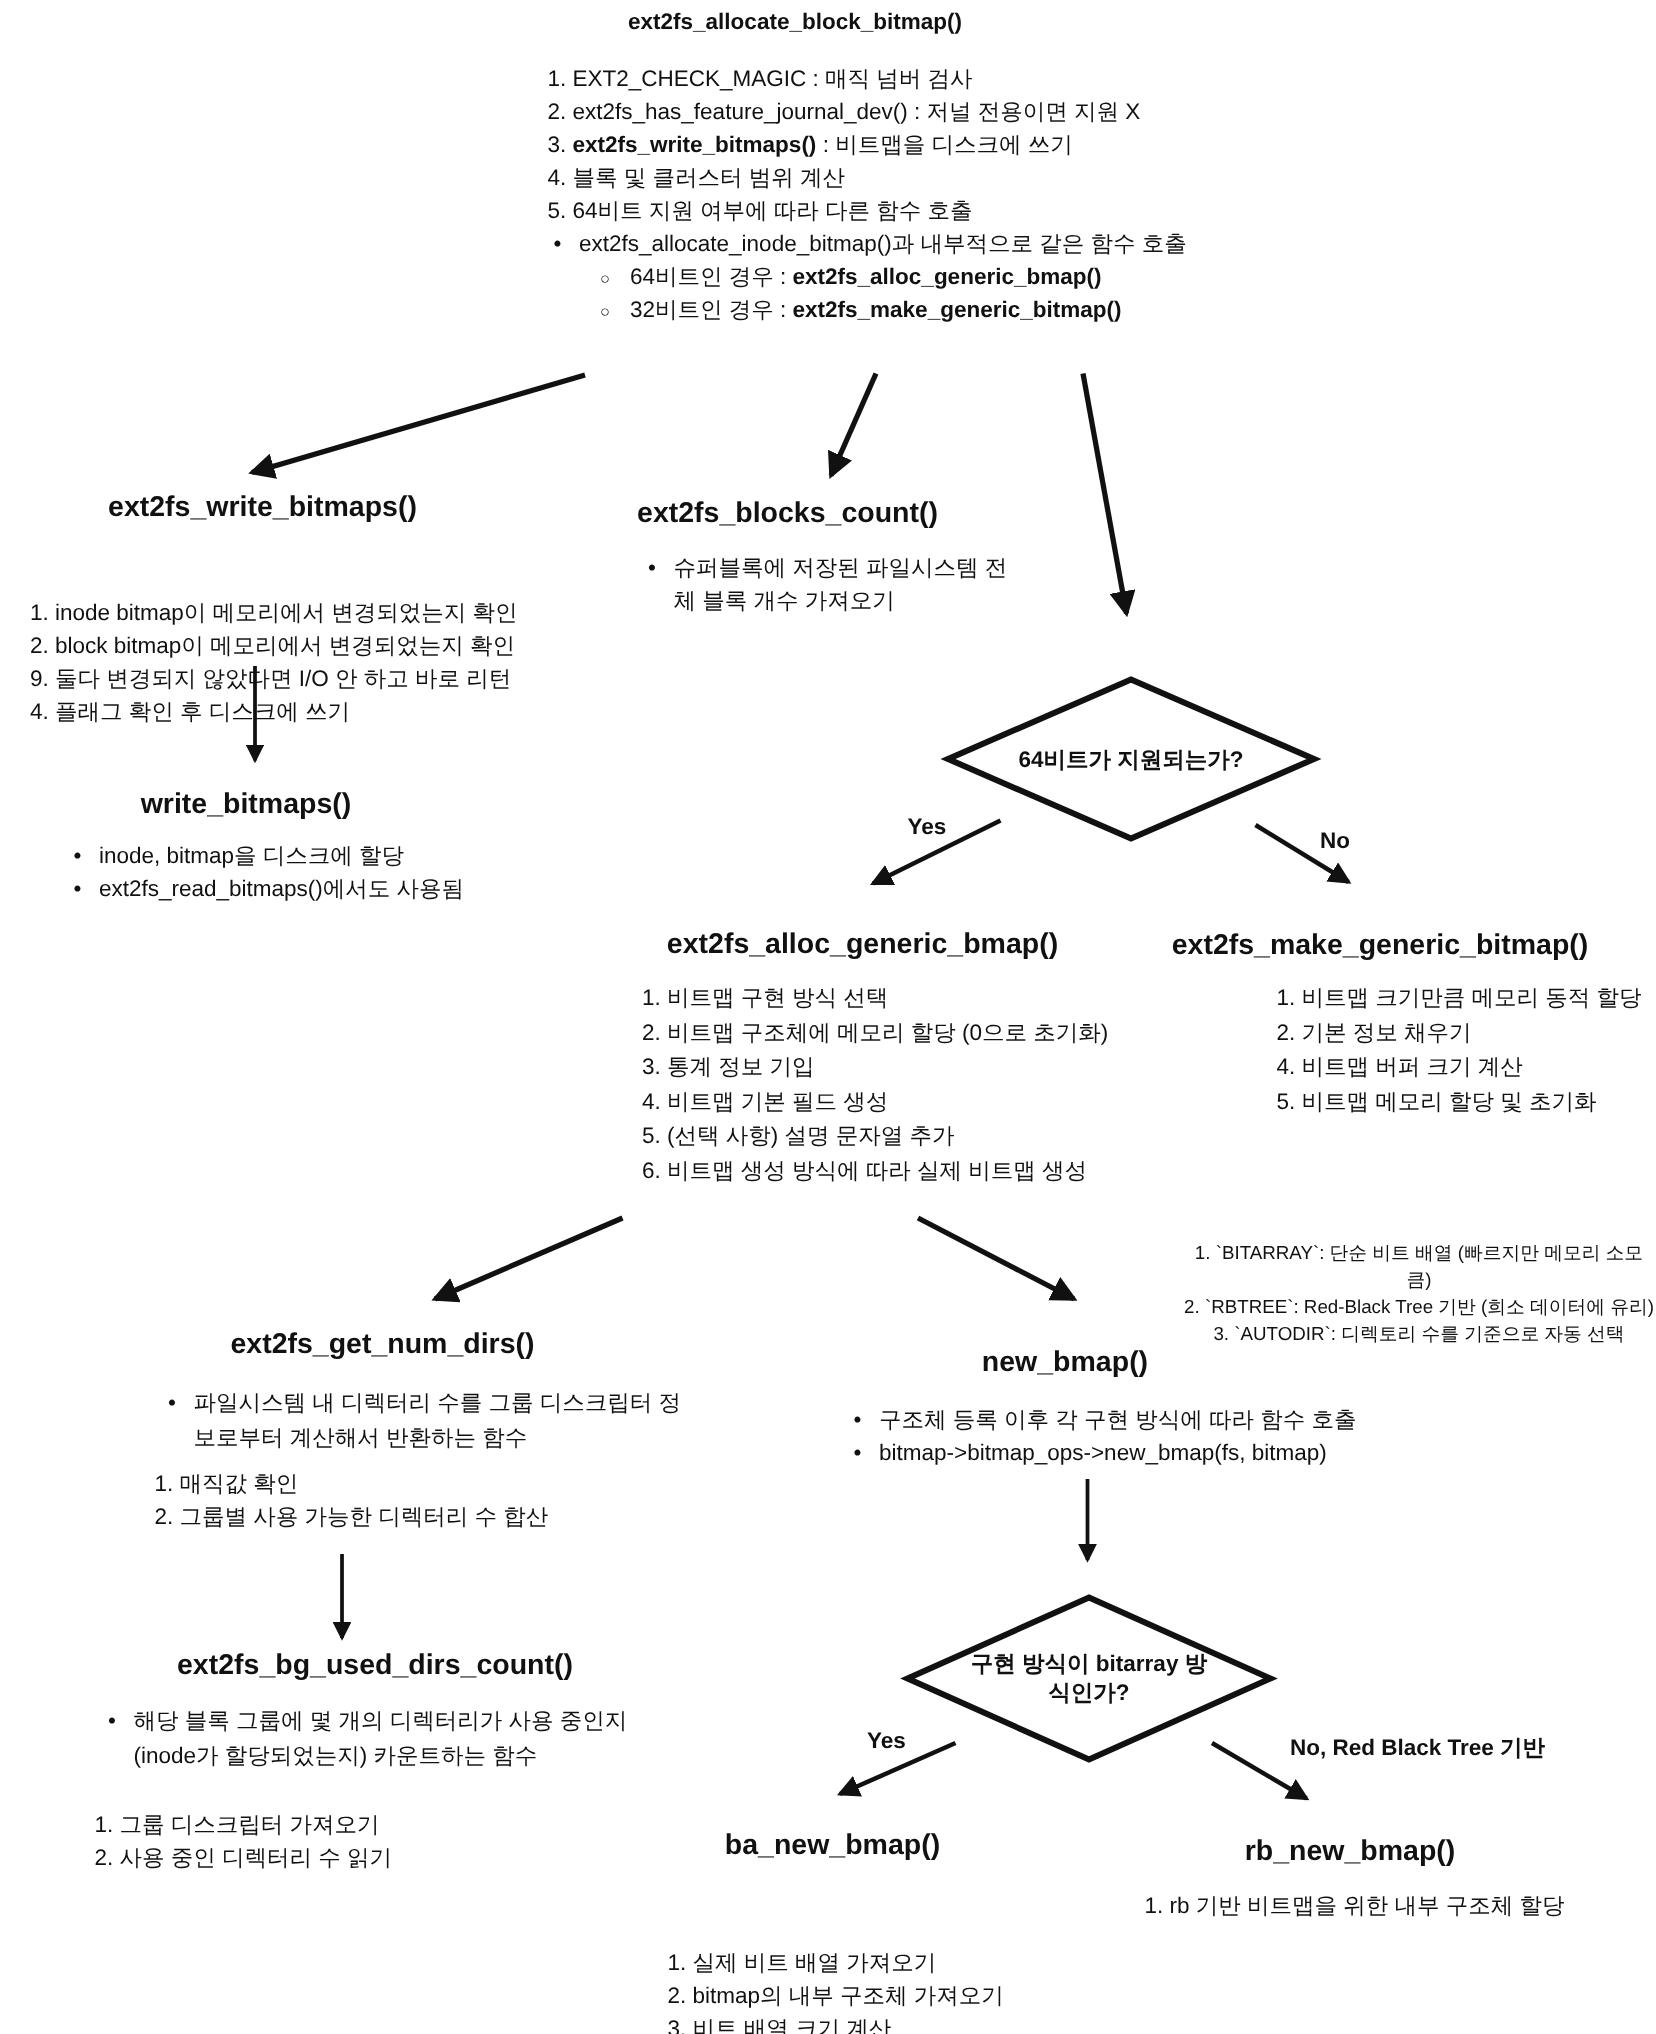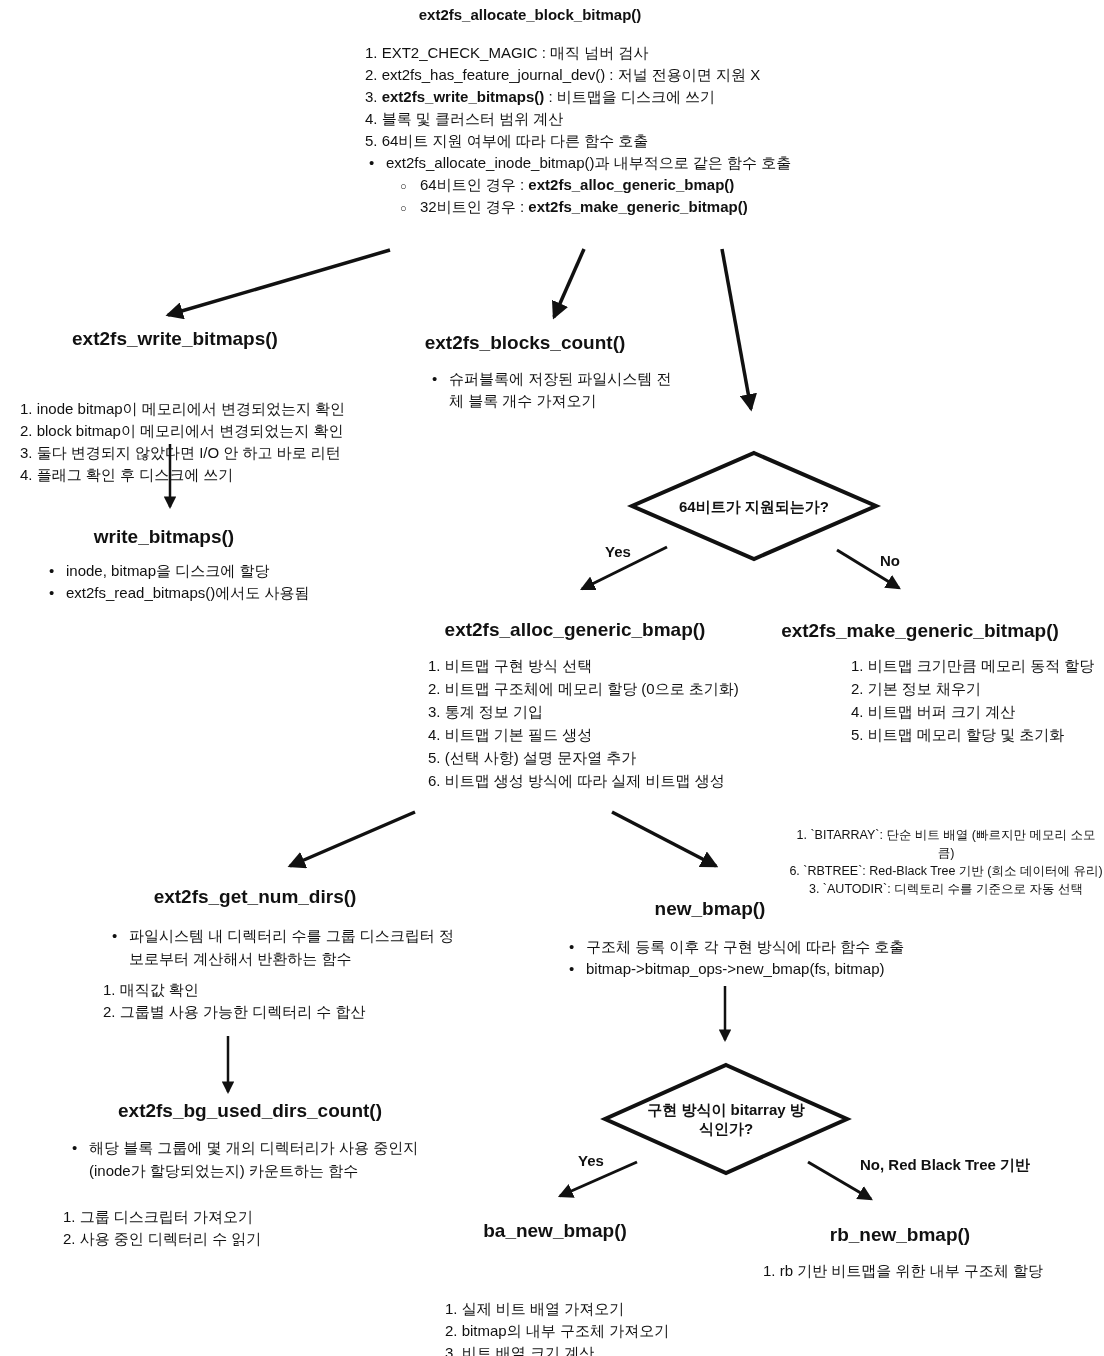--- a/index.html
+++ b/index.html
@@ -65,21 +65,21 @@
     <div class="li">5. 64비트 지원 여부에 따라 다른 함수 호출</div>
     <div class="bullet li">ext2fs_allocate_inode_bitmap()과 내부적으로 같은 함수 호출</div>
     <div class="sub"><span>64비트인 경우 : </span><b>ext2fs_alloc_generic_bmap()</b></div>
     <div class="sub"><span>32비트인 경우 : </span><b>ext2fs_make_generic_bitmap()</b></div>
   </div>
 
   <div class="node t" style="left:20px;top:328px;width:310px;">ext2fs_write_bitmaps()</div>
   <div class="node ls" style="left:20px;top:366px;width:360px;margin-top:32px;">
     <div class="li">1. inode bitmap이 메모리에서 변경되었는지 확인</div>
     <div class="li">2. block bitmap이 메모리에서 변경되었는지 확인</div>
-    <div class="li">3. 둘다 변경되지 않았다면 I/O 안 하고 바로 리턴</div>
+    <div class="li">9. 둘다 변경되지 않았다면 I/O 안 하고 바로 리턴</div>
     <div class="li">4. 플래그 확인 후 디스크에 쓰기</div>
   </div>
 
   <div class="node t" style="left:405px;top:332px;width:240px;">ext2fs_blocks_count()</div>
   <div class="node ls" style="left:428px;top:368px;width:245px;">
     <div class="bullet">슈퍼블록에 저장된 파일시스템 전체 블록 개수 가져오기</div>
   </div>
 
   <div class="node t" style="left:44px;top:526px;width:240px;">write_bitmaps()</div>
   <div class="node ls" style="left:45px;top:560px;width:300px;">
@@ -104,21 +104,21 @@
   <div class="node t" style="left:755px;top:620px;width:330px;">ext2fs_make_generic_bitmap()</div>
   <div class="node ls lh23" style="left:812px;top:654px;width:290px;margin-left:39px;">
     <div class="li">1. 비트맵 크기만큼 메모리 동적 할당</div>
     <div class="li">2. 기본 정보 채우기</div>
     <div class="li">4. 비트맵 버퍼 크기 계산</div>
     <div class="li">5. 비트맵 메모리 할당 및 초기화</div>
   </div>
 
   <div class="node note" style="left:788px;top:826px;width:316px;">
     <div>1. `BITARRAY`: 단순 비트 배열 (빠르지만 메모리 소모 큼)</div>
-    <div>6. `RBTREE`: Red-Black Tree 기반 (희소 데이터에 유리)</div>
+    <div>2. `RBTREE`: Red-Black Tree 기반 (희소 데이터에 유리)</div>
     <div>3. `AUTODIR`: 디렉토리 수를 기준으로 자동 선택</div>
   </div>
 
   <div class="node t" style="left:105px;top:886px;width:300px;">ext2fs_get_num_dirs()</div>
   <div class="node ls lh23" style="left:108px;top:924px;width:348px;">
     <div class="bullet">파일시스템 내 디렉터리 수를 그룹 디스크립터 정보로부터 계산해서 반환하는 함수</div>
   </div>
   <div class="node ls" style="left:103px;top:979px;width:330px;">
     <div class="li">1. 매직값 확인</div>
     <div class="li">2. 그룹별 사용 가능한 디렉터리 수 합산</div>

